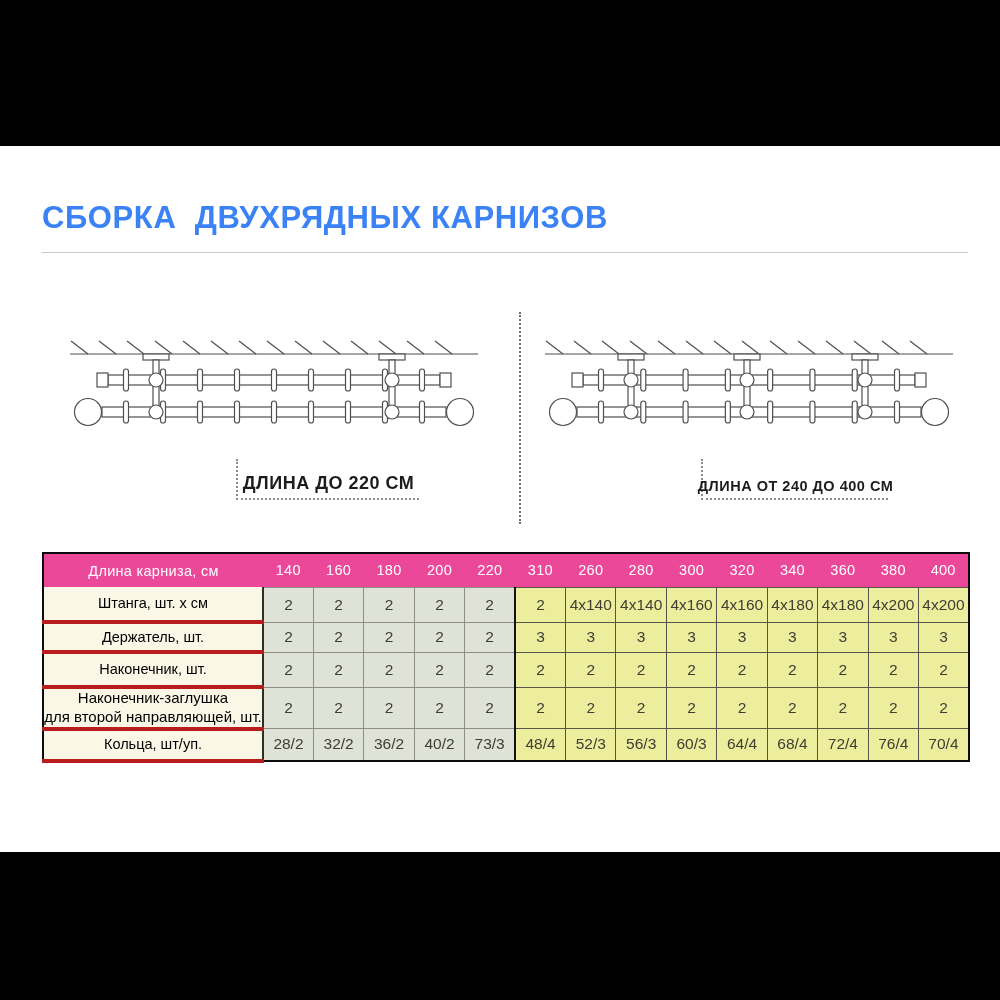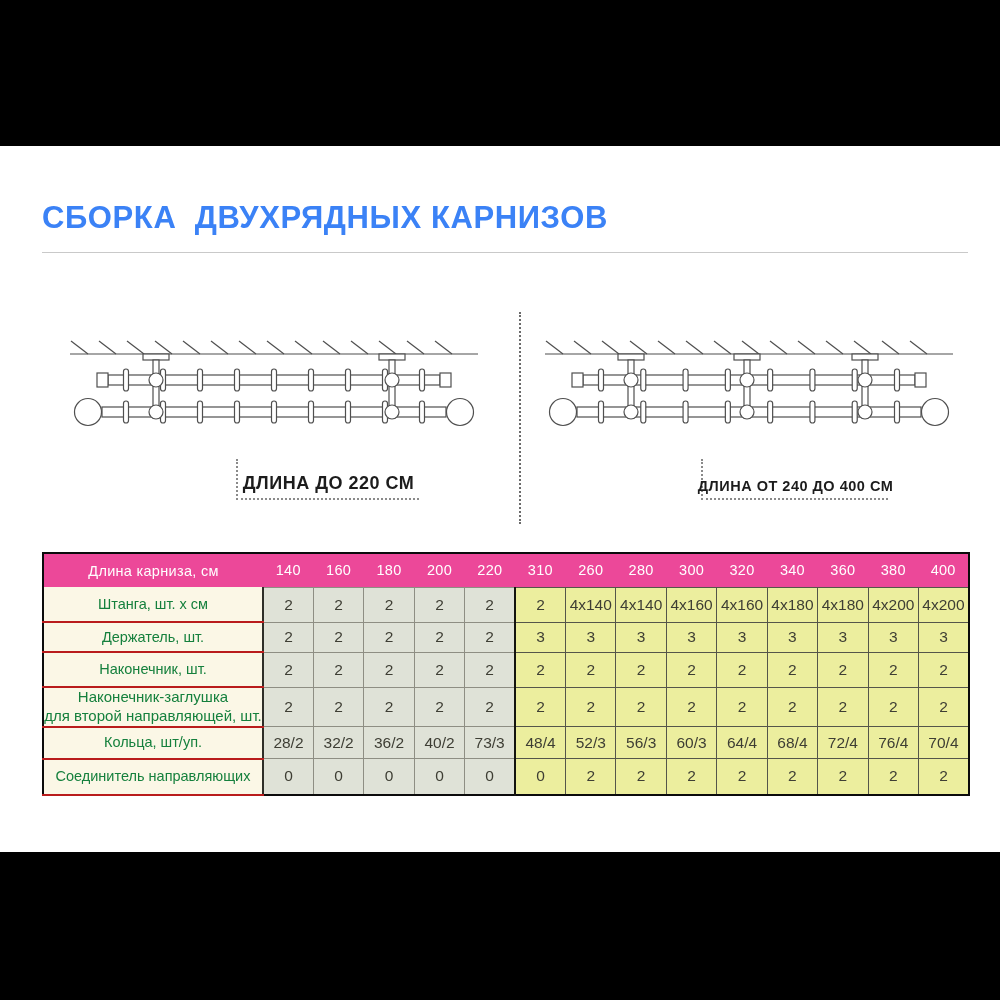--- a/index.html
+++ b/index.html
@@ -47,22 +47,22 @@
   table.spec-table {
     border-collapse:collapse; table-layout:fixed; width:926px;
     border:2px solid #0b0b0b;
   }
   .spec-table th, .spec-table td { padding:0; text-align:center; vertical-align:middle; }
   .spec-table thead th {
     background:#ec4899; color:#ffffff; font-weight:normal;
     font-size:14.5px; letter-spacing:0.3px;
   }
   td.row-label {
-    background:#fbf7e6; color:#15803d; font-size:14.5px; line-height:1.25;
-    border-bottom:2px solid #b91c1c; border-right:2px solid #2e2e28;
+    background:#fbf7e6; color:#000000; font-size:14.5px; line-height:1.25;
+    border-bottom:4px solid #b91c1c; border-right:2px solid #2e2e28;
     white-space:pre-line;
   }
   td.row-label.small { font-size:15px; }
   td.val { font-size:15.5px; color:#3e3e34; }
   td.gray { background:#dfe2d7; border:1px solid #8e8e83; }
   td.yellow { background:#ecee9e; border:1px solid #55554a; }
   td.first-yellow { border-left:2px solid #14140f; }
 </style>
 </head>
 <body>
@@ -300,32 +300,15 @@
           <td class="val yellow first-yellow">48/4</td>
           <td class="val yellow">52/3</td>
           <td class="val yellow">56/3</td>
           <td class="val yellow">60/3</td>
           <td class="val yellow">64/4</td>
           <td class="val yellow">68/4</td>
           <td class="val yellow">72/4</td>
           <td class="val yellow">76/4</td>
           <td class="val yellow">70/4</td>
         </tr>
-        <tr style="height: 36px;">
-          <td class="row-label">Соединитель направляющих</td>
-          <td class="val gray">0</td>
-          <td class="val gray">0</td>
-          <td class="val gray">0</td>
-          <td class="val gray">0</td>
-          <td class="val gray">0</td>
-          <td class="val yellow first-yellow">0</td>
-          <td class="val yellow">2</td>
-          <td class="val yellow">2</td>
-          <td class="val yellow">2</td>
-          <td class="val yellow">2</td>
-          <td class="val yellow">2</td>
-          <td class="val yellow">2</td>
-          <td class="val yellow">2</td>
-          <td class="val yellow">2</td>
-        </tr>
       </tbody>
     </table>
 </div>
 
 </body></html>

